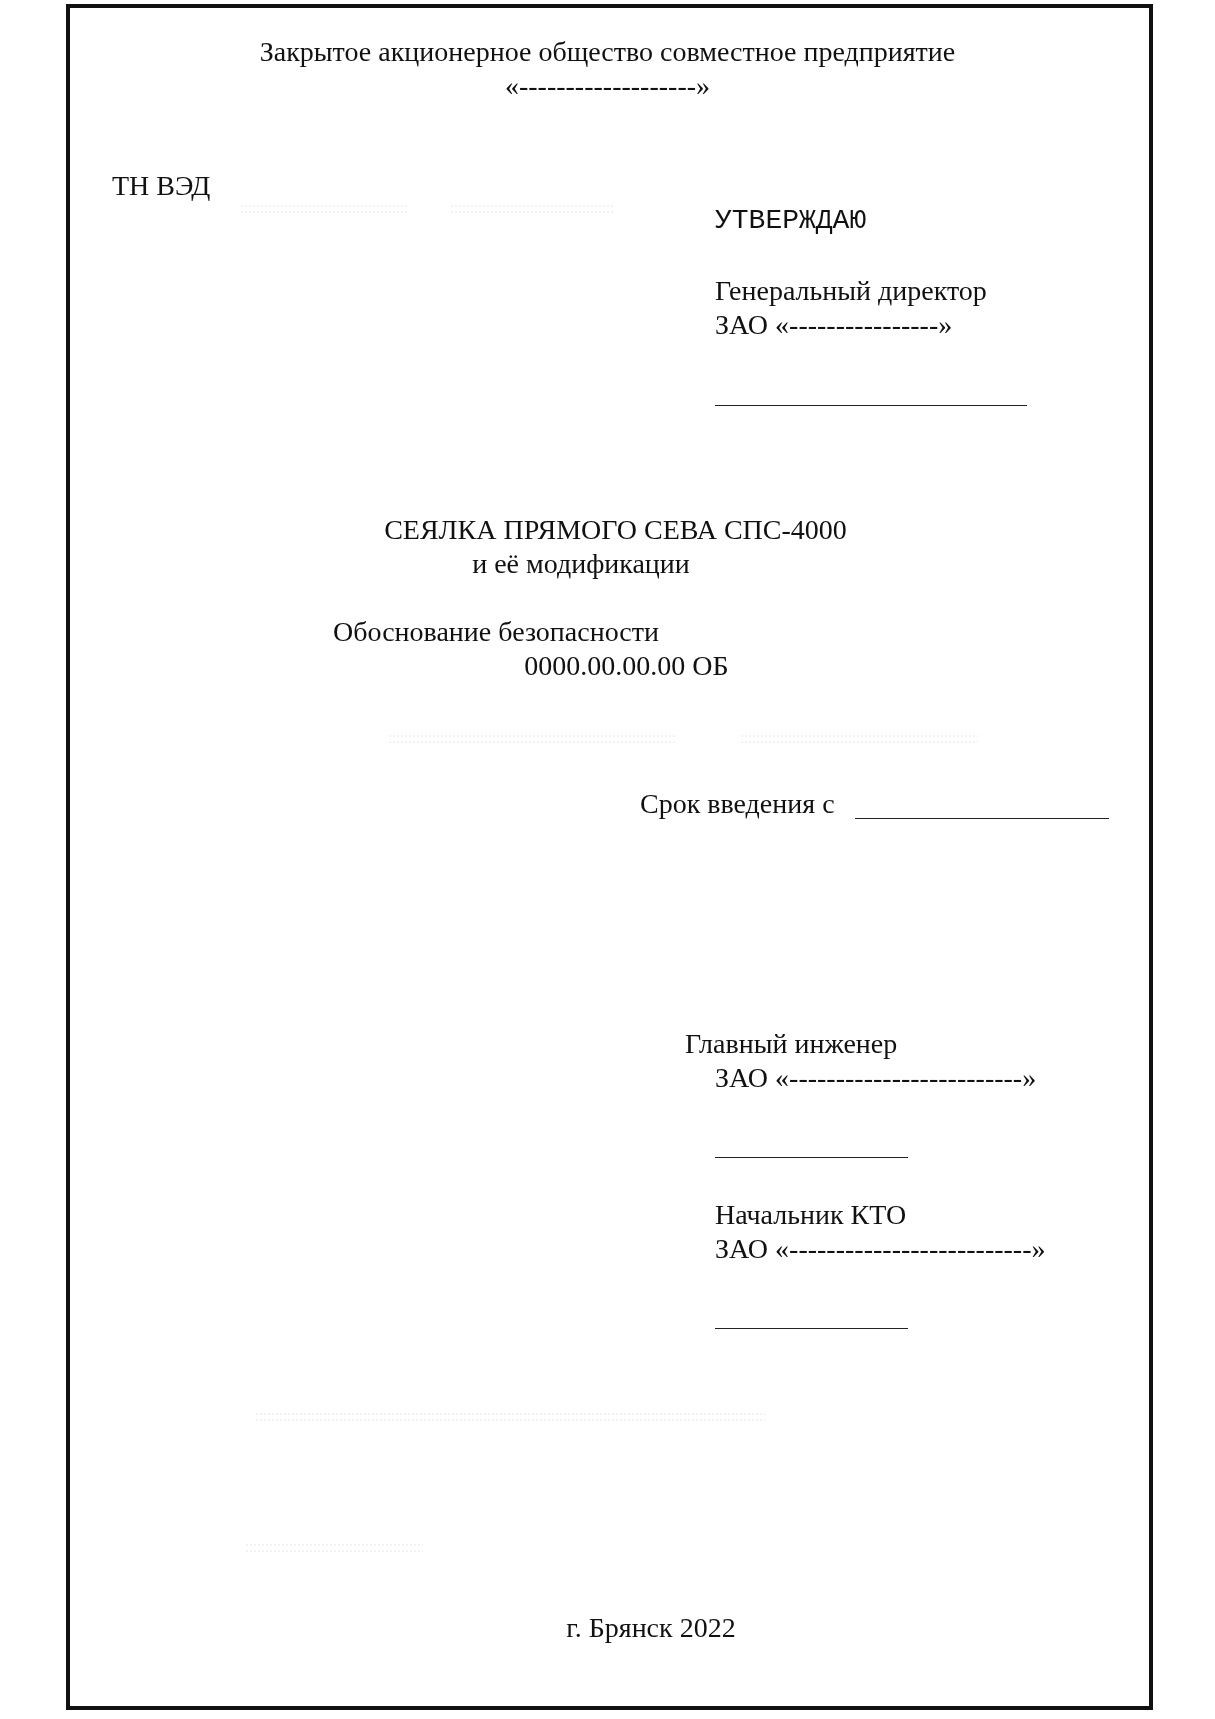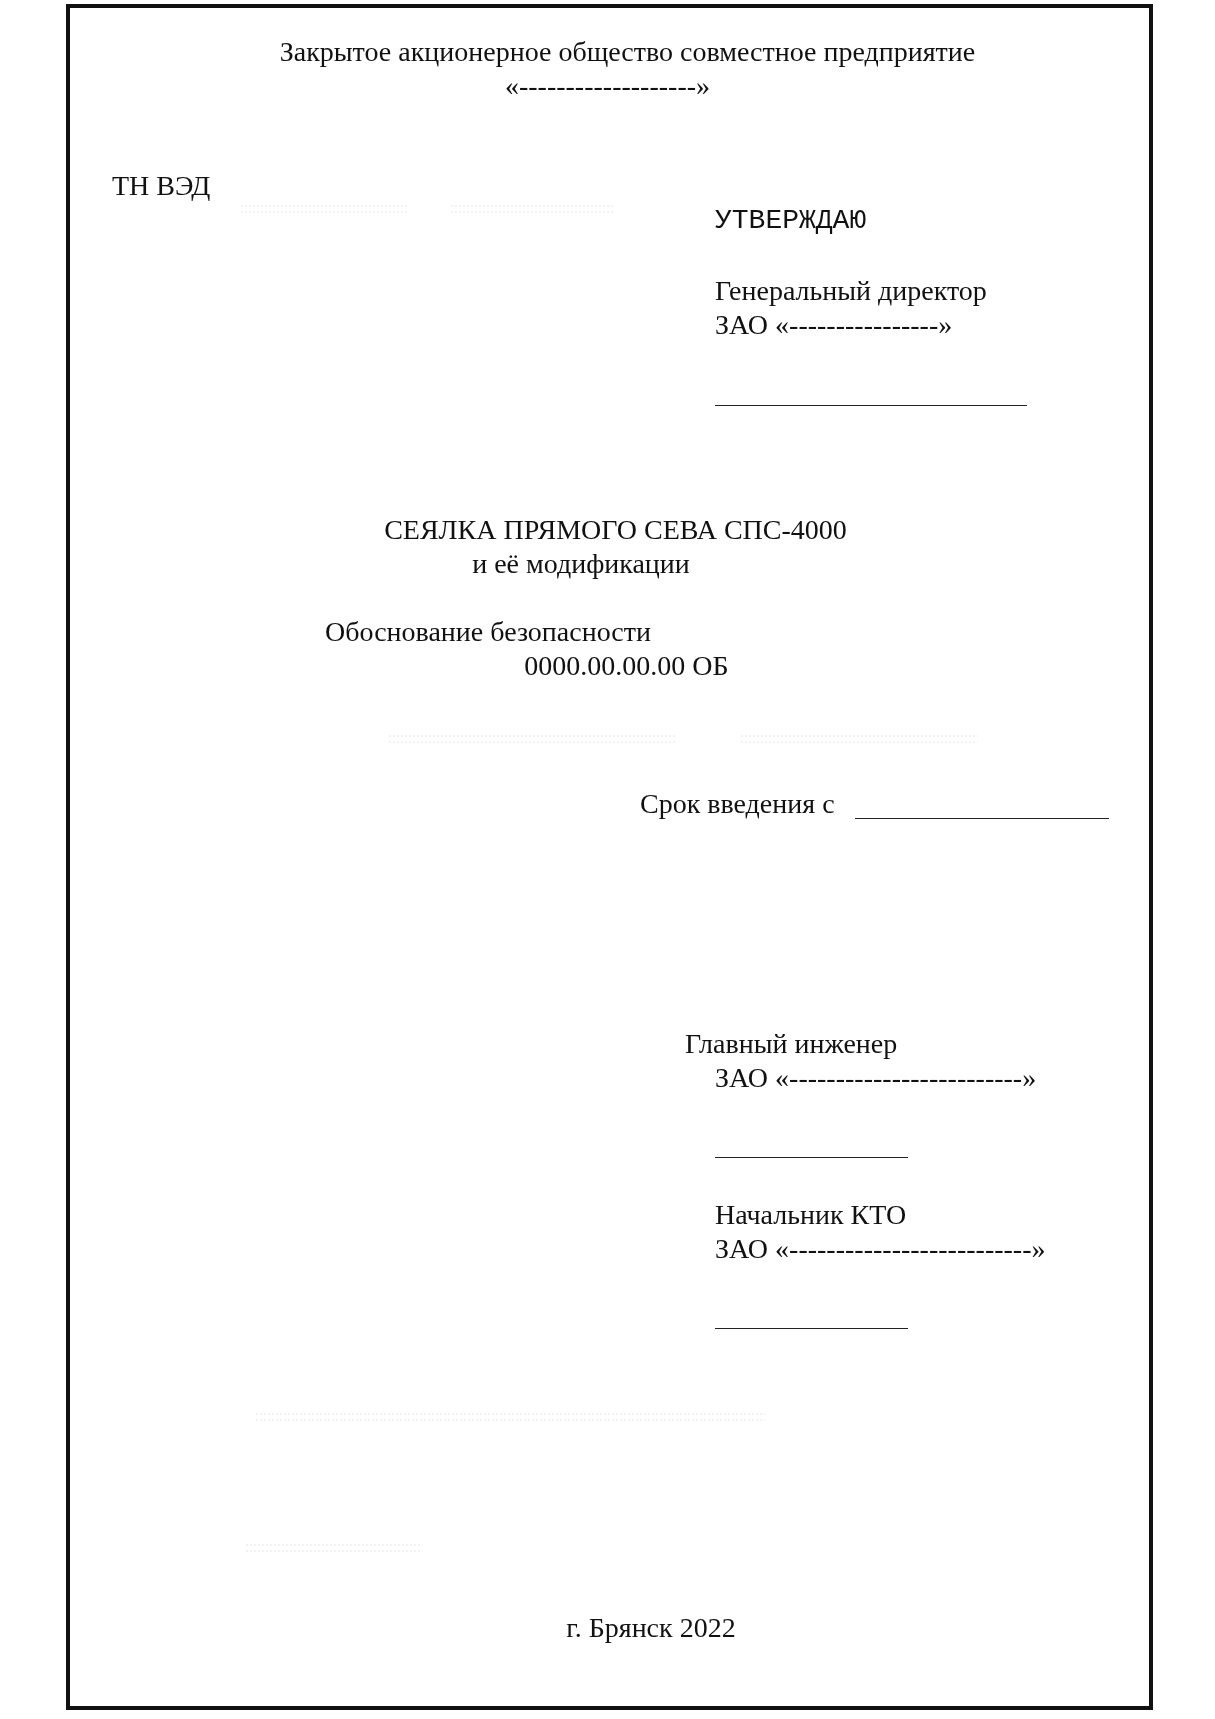--- a/index.html
+++ b/index.html
@@ -12,35 +12,35 @@
   .dots { position:absolute; height:12px;
           background-image:radial-gradient(circle, #dcdcdc 0.6px, transparent 0.8px);
           background-size:4px 6px; opacity:0.8; }
   .sigline { position:absolute; border-bottom:1.6px solid #222; height:0; }
 </style>
 </head>
 <body>
 
 <div class="frame"></div>
 
-<div class="t center" style="left:66px;width:1083px;top:35px;margin-left:20px;">Закрытое акционерное общество совместное предприятие</div>
+<div class="t center" style="left:66px;width:1083px;top:35px;">Закрытое акционерное общество совместное предприятие</div>
 <div class="t center" style="left:66px;width:1083px;top:69px;">«-------------------»</div>
 
 <div class="t" style="left:112px;top:169px;text-align:center;">ТН ВЭД</div>
 <div class="dots" style="left:240px;top:203px;width:168px;"></div>
 <div class="dots" style="left:450px;top:203px;width:165px;"></div>
 
 <div class="t" style="left:715px;top:204px;font-family:Liberation Mono, monospace;">УТВЕРЖДАЮ</div>
 <div class="t" style="left:715px;top:274px;text-align:center;">Генеральный директор</div>
 <div class="t" style="left:715px;top:308px;">ЗАО «----------------»</div>
 <div class="sigline" style="left:715px;top:405px;width:312px;"></div>
 
 <div class="t center" style="left:66px;width:1083px;top:513px;padding-left:8px;">СЕЯЛКА ПРЯМОГО СЕВА СПС-4000</div>
 <div class="t center" style="left:66px;width:1030px;top:547px;">и её модификации</div>
-<div class="t center" style="left:58px;width:860px;top:615px;">Обоснование безопасности</div>
+<div class="t center" style="left:66px;width:860px;top:615px;">Обоснование безопасности</div>
 <div class="t center" style="left:66px;width:1083px;top:649px;padding-left:19px;">0000.00.00.00 ОБ</div>
 
 <div class="dots" style="left:388px;top:733px;width:288px;"></div>
 <div class="dots" style="left:740px;top:733px;width:238px;"></div>
 
 <div class="t" style="left:640px;top:787px;">Срок введения с</div>
 <div class="sigline" style="left:855px;top:818px;width:254px;"></div>
 
 <div class="t" style="left:685px;top:1027px;">Главный инженер</div>
 <div class="t" style="left:715px;top:1061px;">ЗАО «-------------------------»</div>

